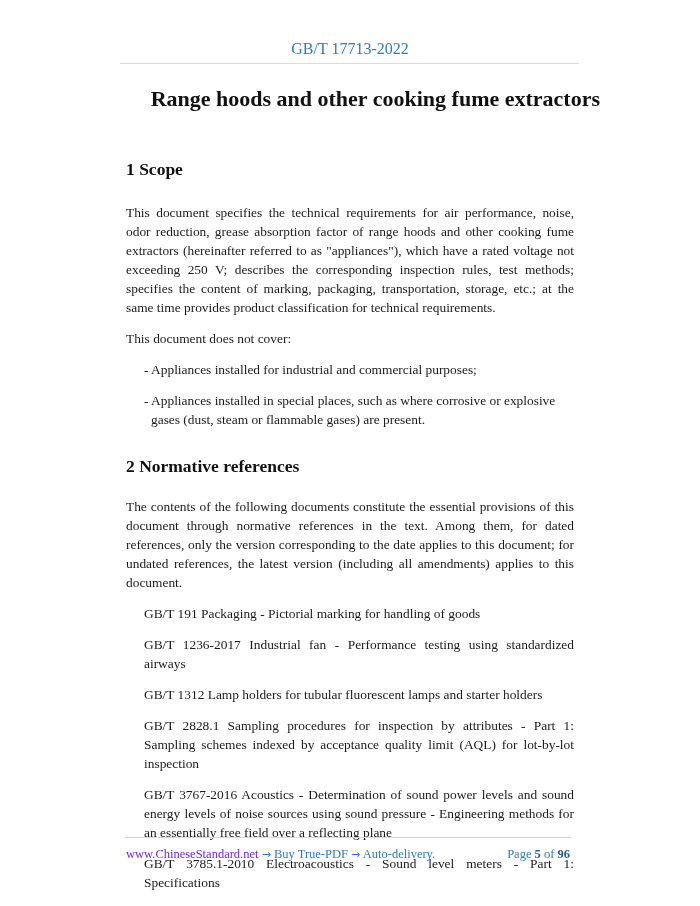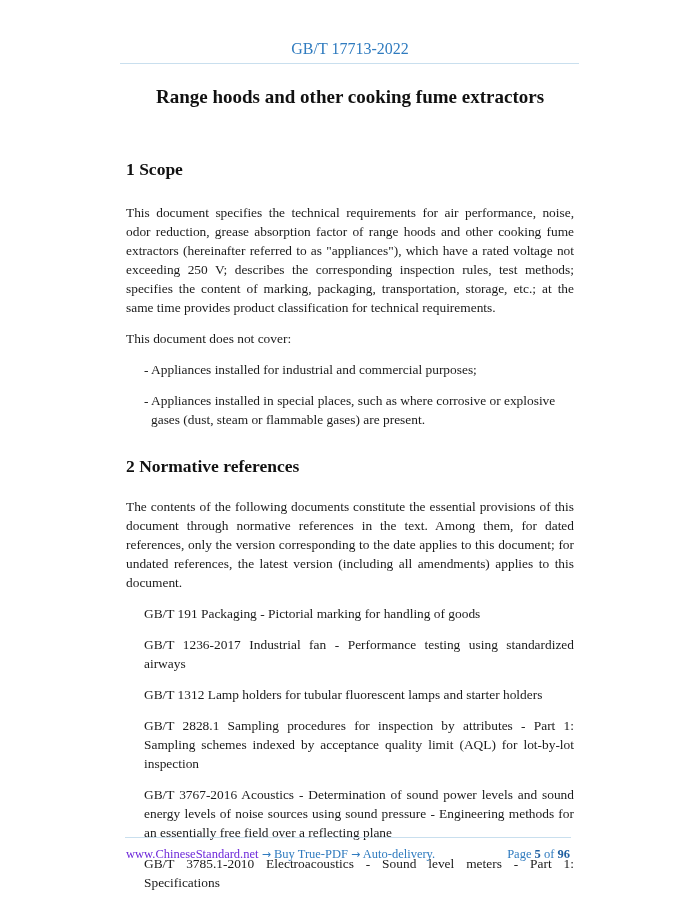--- a/index.html
+++ b/index.html
@@ -1,22 +1,22 @@
 <!DOCTYPE html>
 <html><head>
 <meta charset="utf-8">
 <style>
   html, body { margin: 0; padding: 0; background: #ffffff; }
   body { width: 700px; height: 906px; position: relative; overflow: hidden;
          font-family: "Liberation Serif", "DejaVu Serif", serif; color: #1a1a1a; }
   .page-header { position: absolute; left: 120px; top: 40px; width: 460px; text-align: center;
                  font-size: 16px; color: #2f7bbf; }
   .header-rule { position: absolute; left: 120px; top: 63px; width: 459px; height: 1px; background: #c9dfee; }
-  .doc-title { position: absolute; left: 100px; top: 86px; width: 500px; text-align: center;
-               font-size: 19px; font-weight: bold; color: #111; }
+  .doc-title { position: absolute; left: 100px; top: 86px; width: 500px; text-align: right;
+               font-size: 22px; font-weight: bold; color: #111; }
   .content { position: absolute; left: 126px; top: 160px; width: 448px; font-size: 13.4px; line-height: 19px; }
   h2 { font-size: 17.5px; font-weight: bold; margin: 0; color: #111; }
   p { margin: 0; text-align: justify; }
   .sec1 { margin-top: 0; }
   .scope-p { margin-top: 24px; }
   .notcover { margin-top: 12px; }
   .bullet { margin-top: 12px; padding-left: 18px; text-indent: 0; }
   .bullet .hang { display: block; padding-left: 7px; text-indent: -7px; }
   .sec2 { margin-top: 28px; }
   .refs-intro { margin-top: 21px; }

